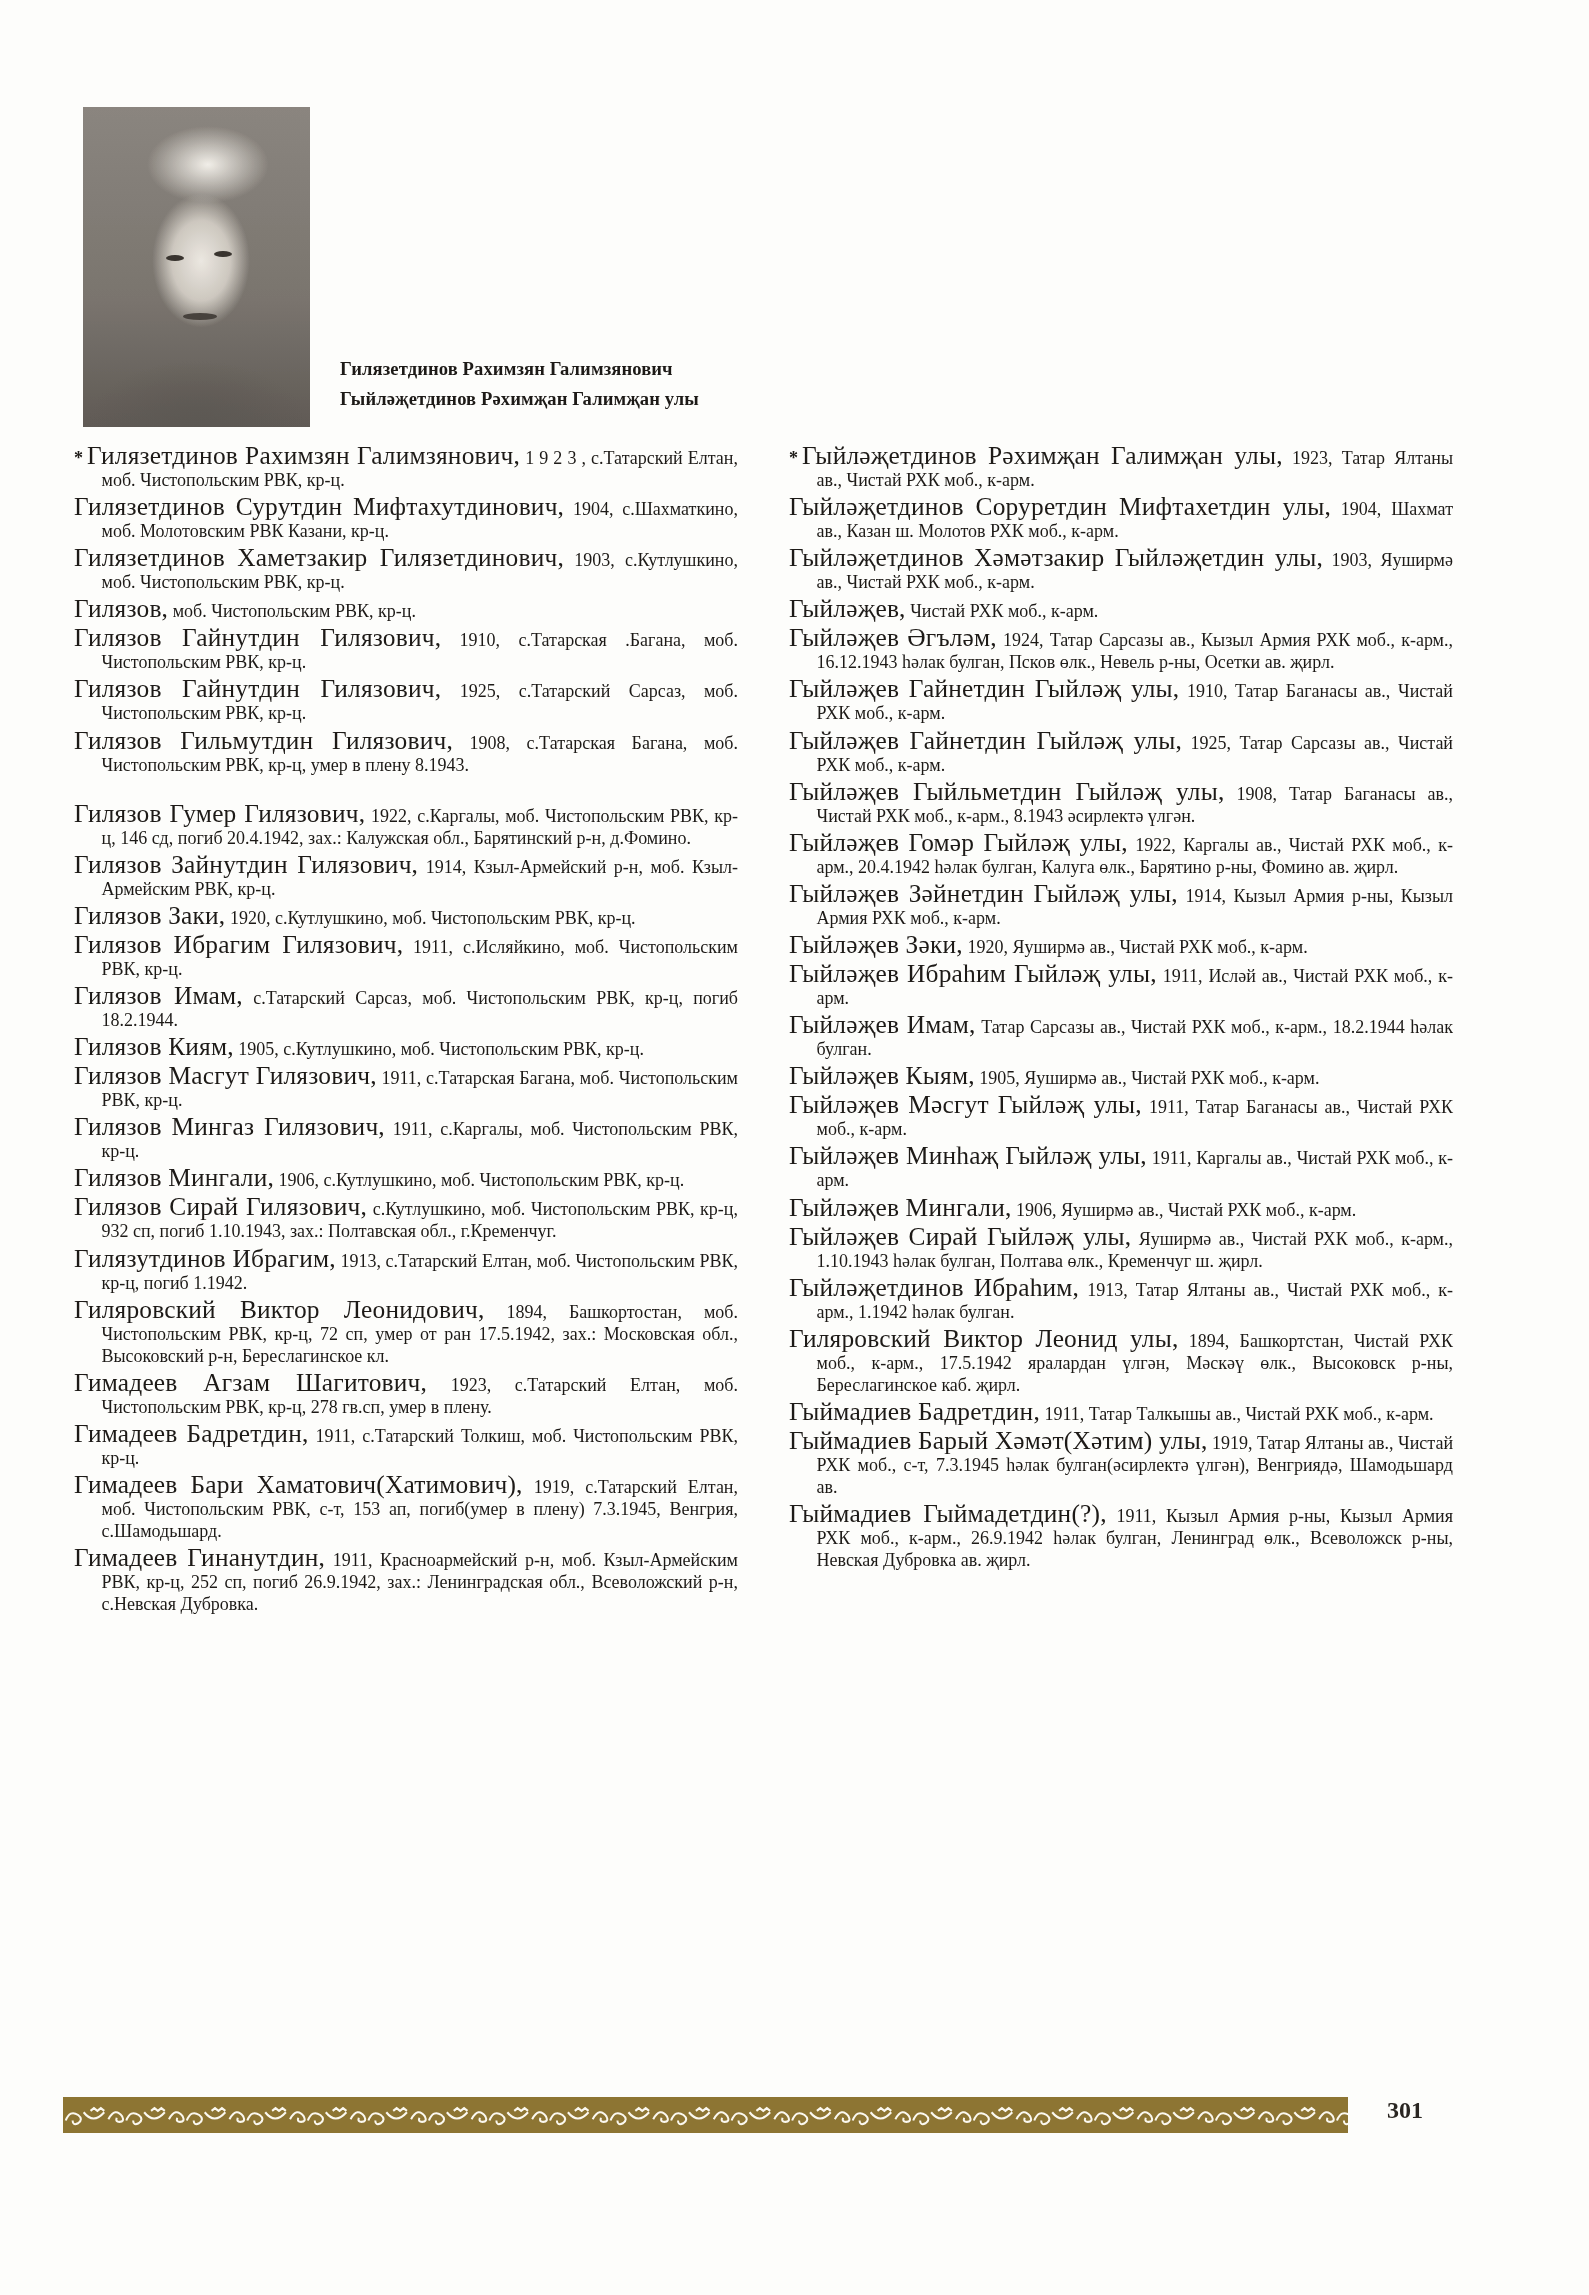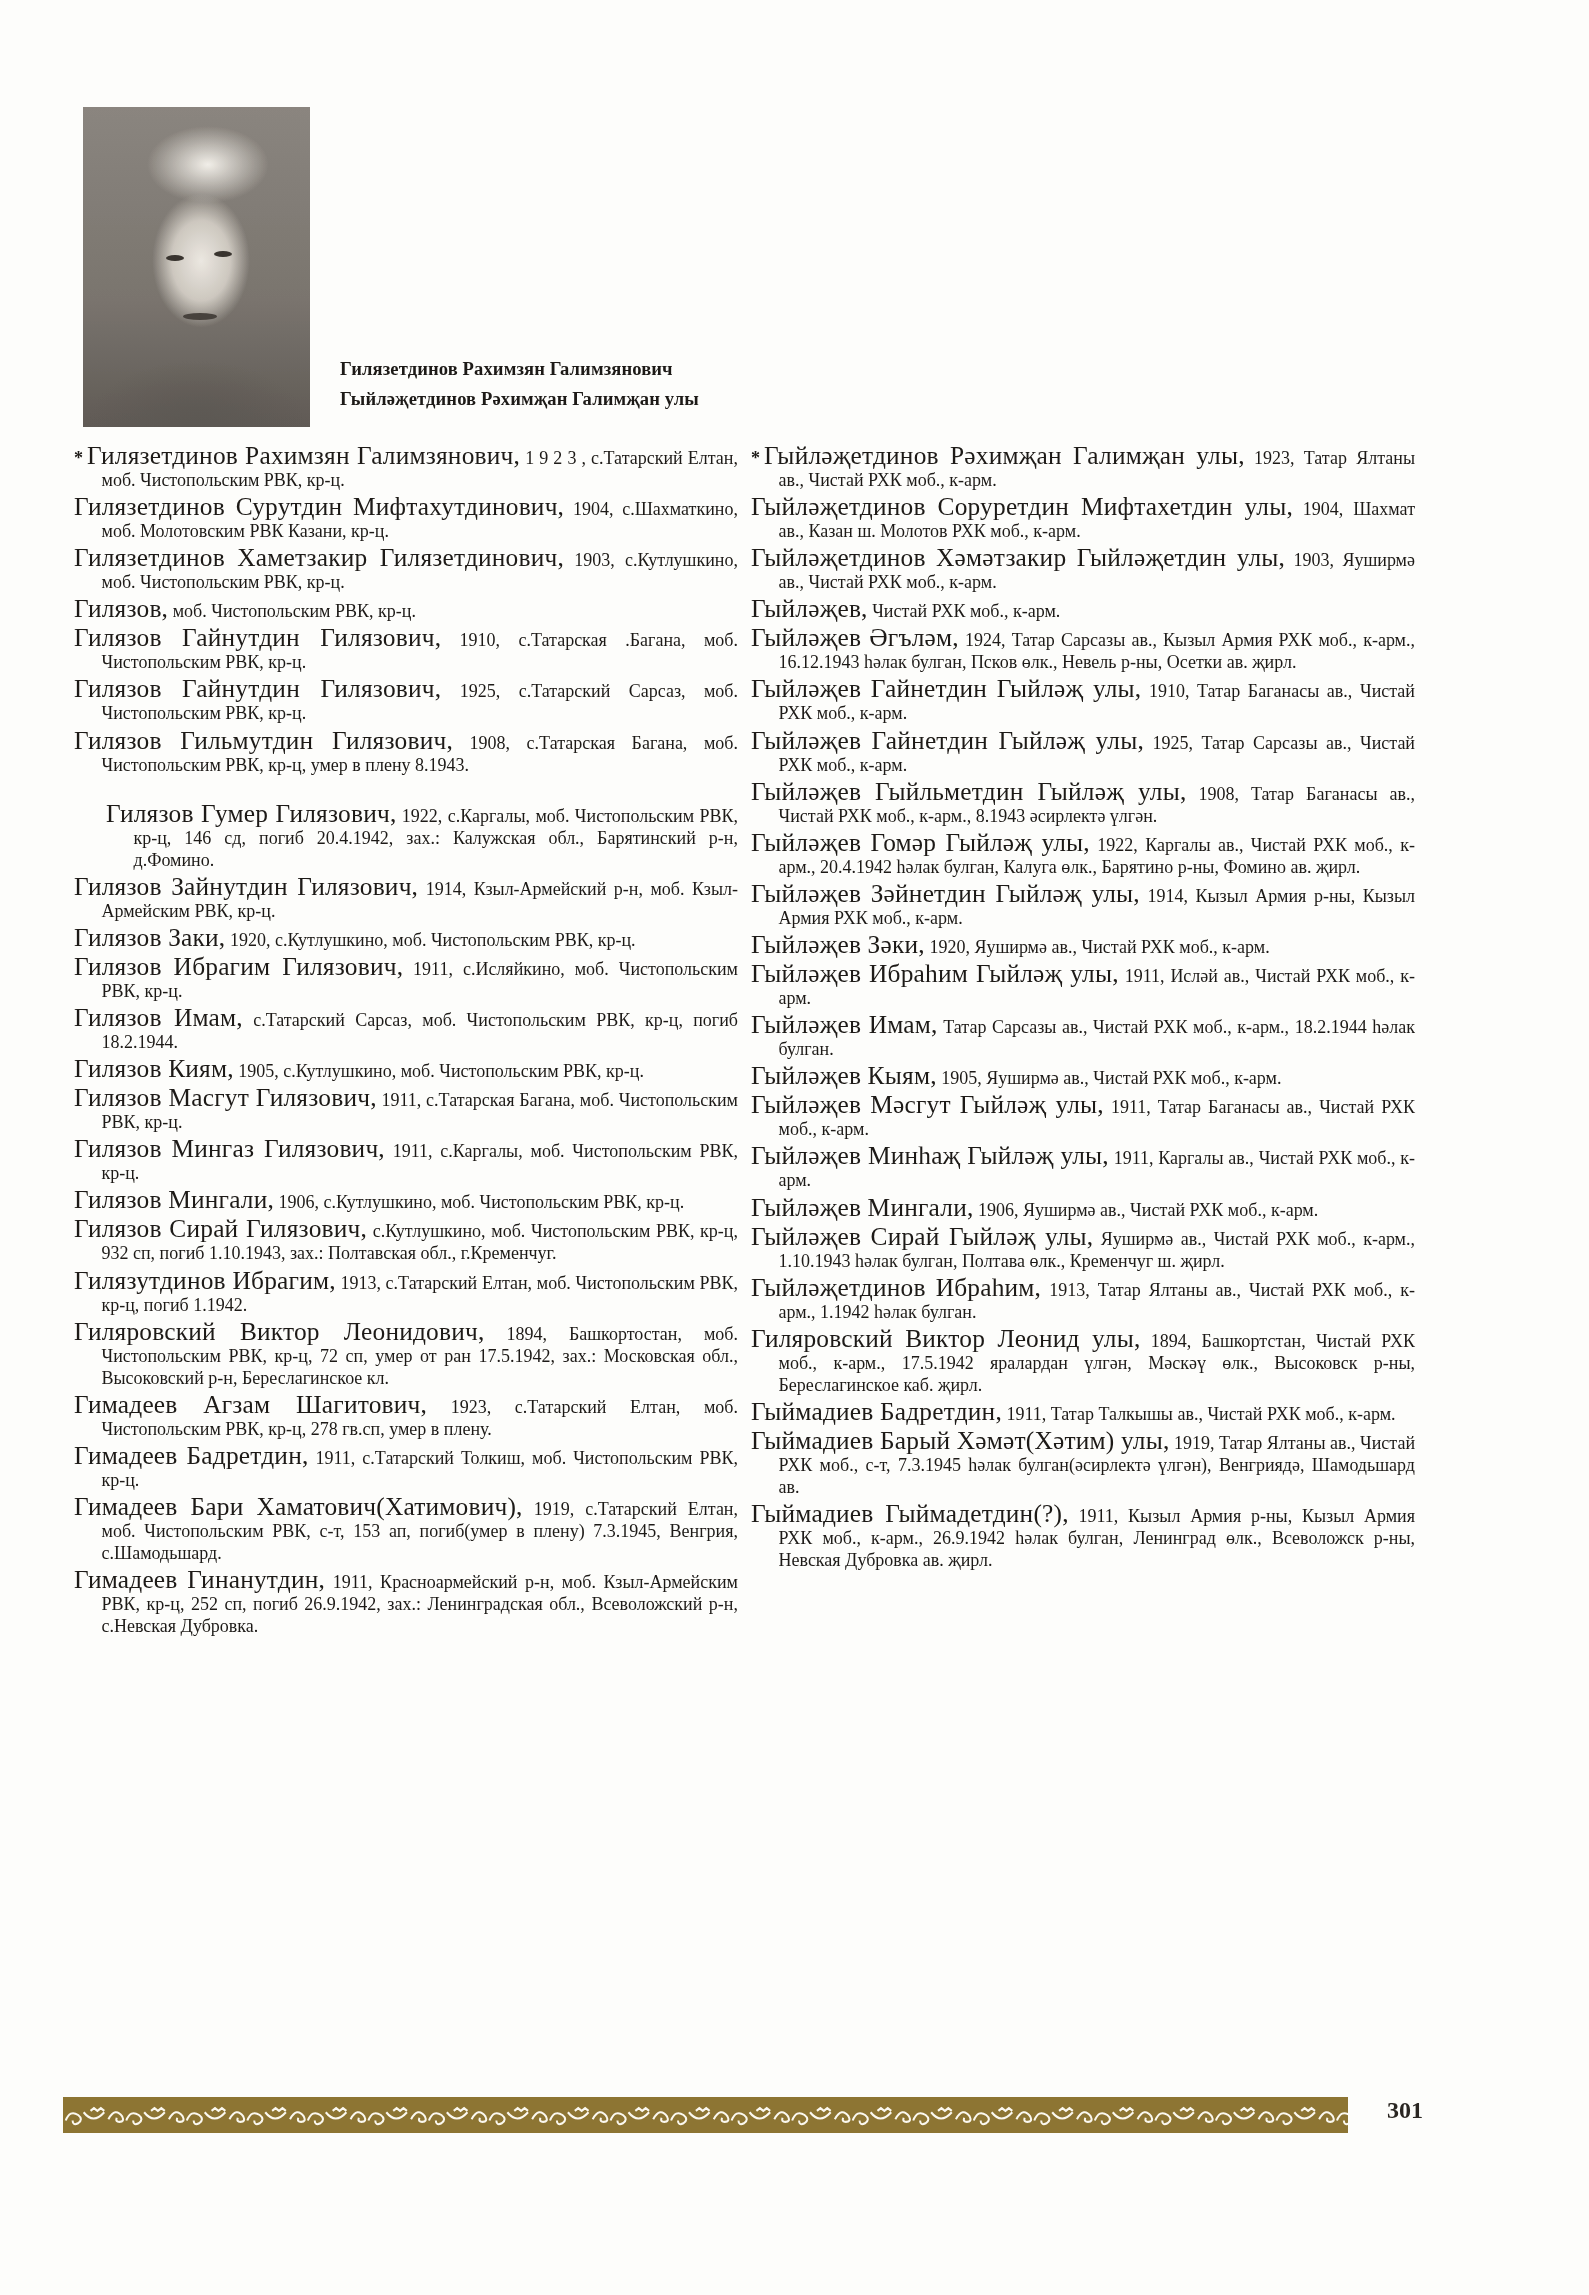--- a/index.html
+++ b/index.html
@@ -18,28 +18,28 @@
     filter:contrast(1.05);
   }
   .photo .eye { position:absolute; width:18px; height:6.2px; background:#3c3833; border-radius:50%; }
   .photo .mouth { position:absolute; left:100px; top:206px; width:34px; height:6.9px; background:#4a4540; border-radius:50%; }
   .caption {
     position:absolute; left:340px; top:354px; font-weight:bold; font-size:18.6px; line-height:30px;
   }
   .caption div { white-space:nowrap; letter-spacing:0.1px; }
   .col { position:absolute; top:444px; width:664px; }
   .col.left { left:74px; }
-  .col.right { left:751px; }
+  .col.right { left:789px; }
   .entry {
     font-size:18px; line-height:22px; text-align:justify;
     padding-left:27.5px; text-indent:-27.5px; margin-bottom:4.1px;
   }
   .entry .nm { font-size:25.4px; font-weight:normal; letter-spacing:0.2px; }
   .entry .st { font-weight:bold; margin-right:4.1px; }
-  .entry.gap { margin-top:26px;margin-left:32px; }
+  .entry.gap { margin-top:26px; }
   .ornament {
     position:absolute; left:63px; top:2097px; width:1285px; height:36px;
     background:#8d7533; overflow:hidden;
   }
   .ornament svg { position:absolute; left:0; top:0; }
   .pageno {
     position:absolute; left:1387px; top:2097px; font-size:24px; font-weight:bold; color:#2a2622;
   }
 </style>
 </head>

